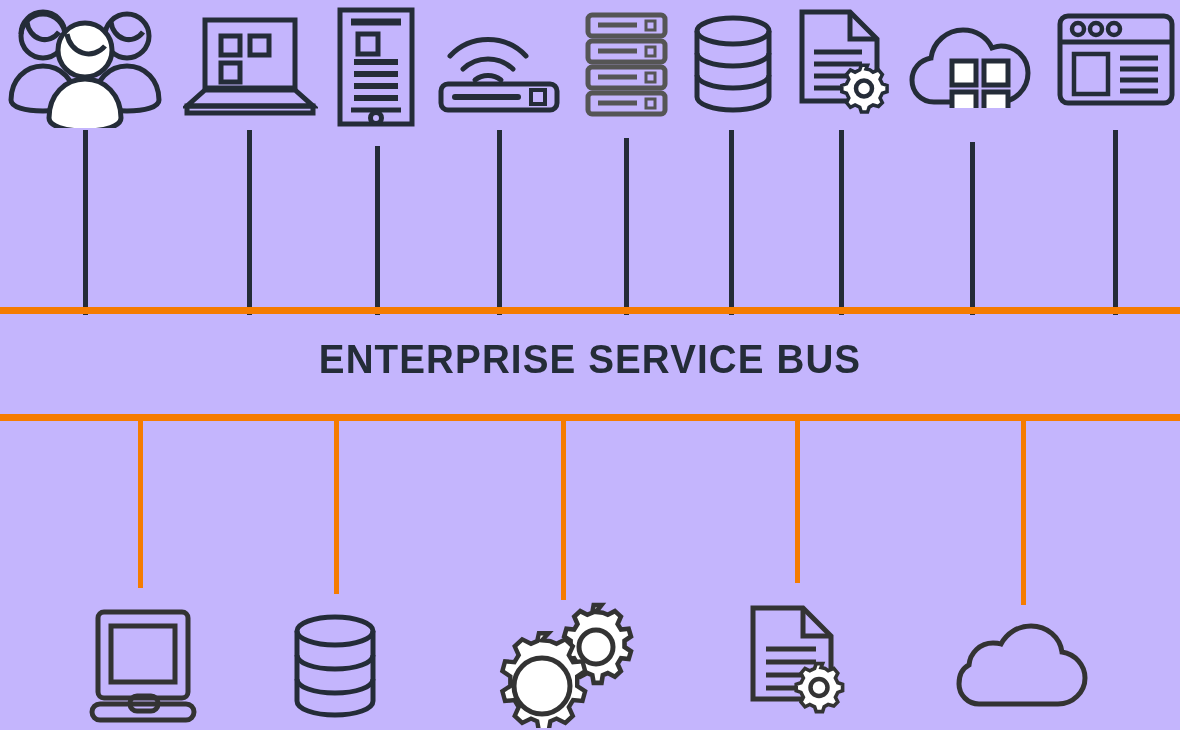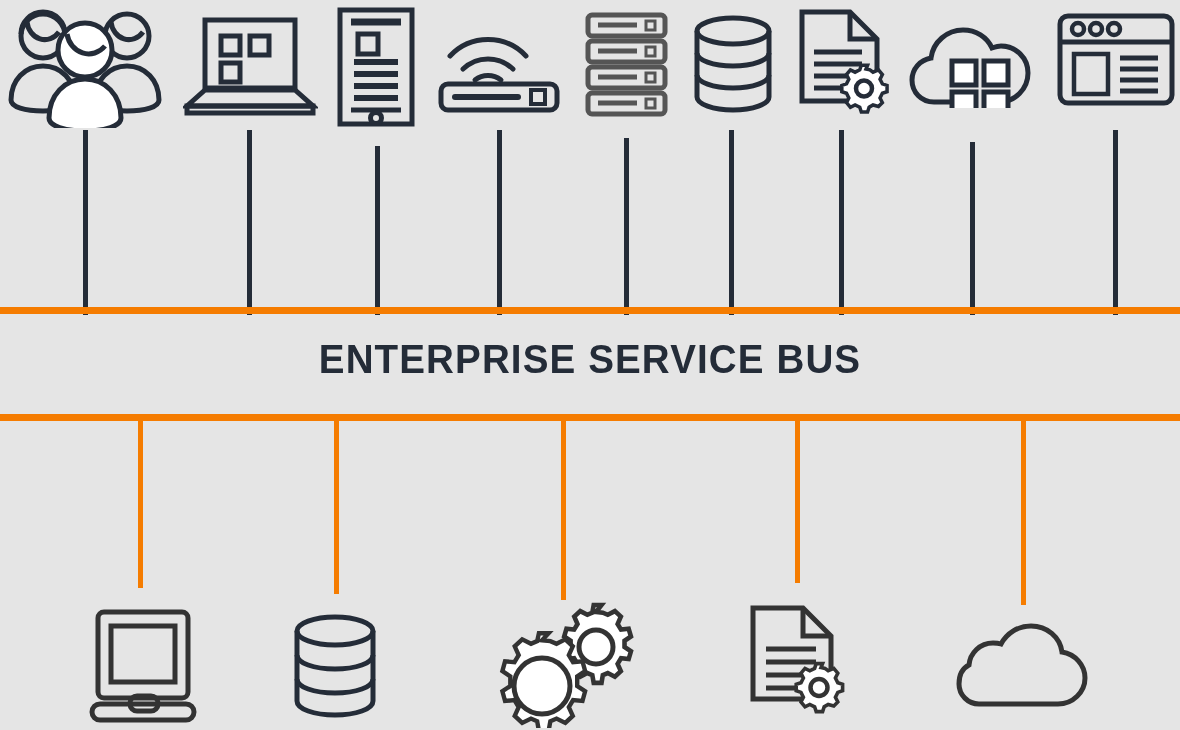--- a/index.html
+++ b/index.html
@@ -8,21 +8,21 @@
     padding: 0;
     background: #ffffff;
   }
   body {
     font-family: "Liberation Sans", "DejaVu Sans", sans-serif;
   }
   #stage {
     position: relative;
     width: 1180px;
     height: 730px;
-    background: #e5e5e5;
+    background: #c4b5fd;
     overflow: hidden;
   }
 
   
   .bus-line {
     position: absolute;
     left: 0;
     width: 1180px;
     height: 7px;
     background: #F57C00;

